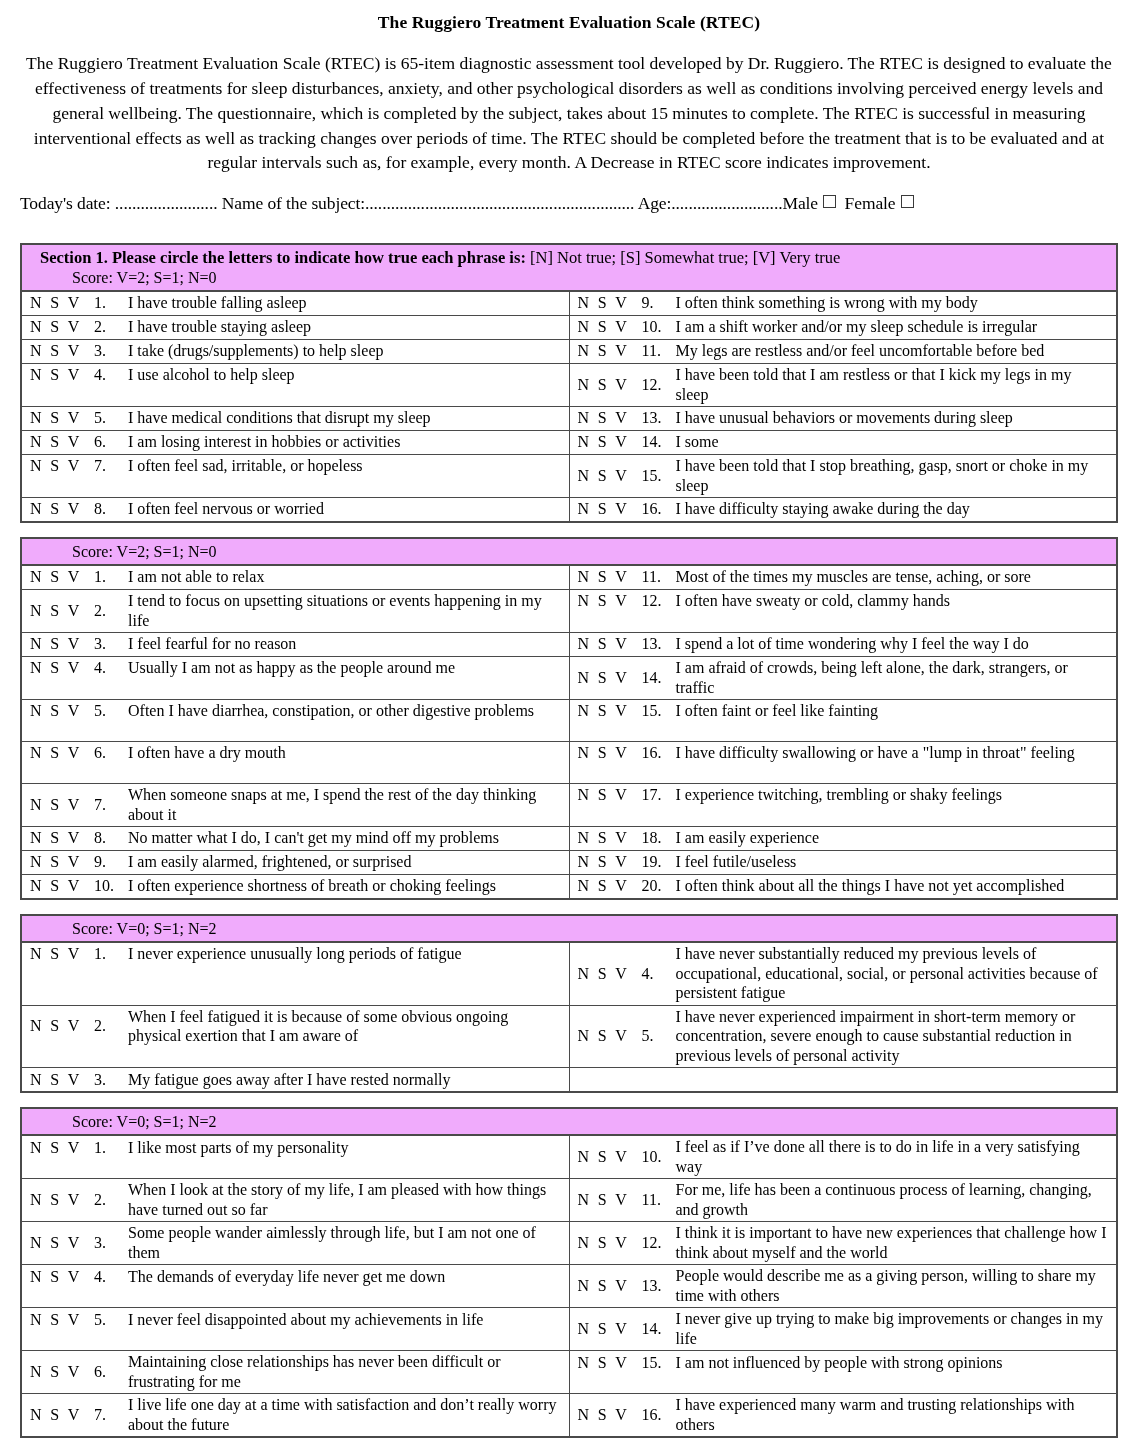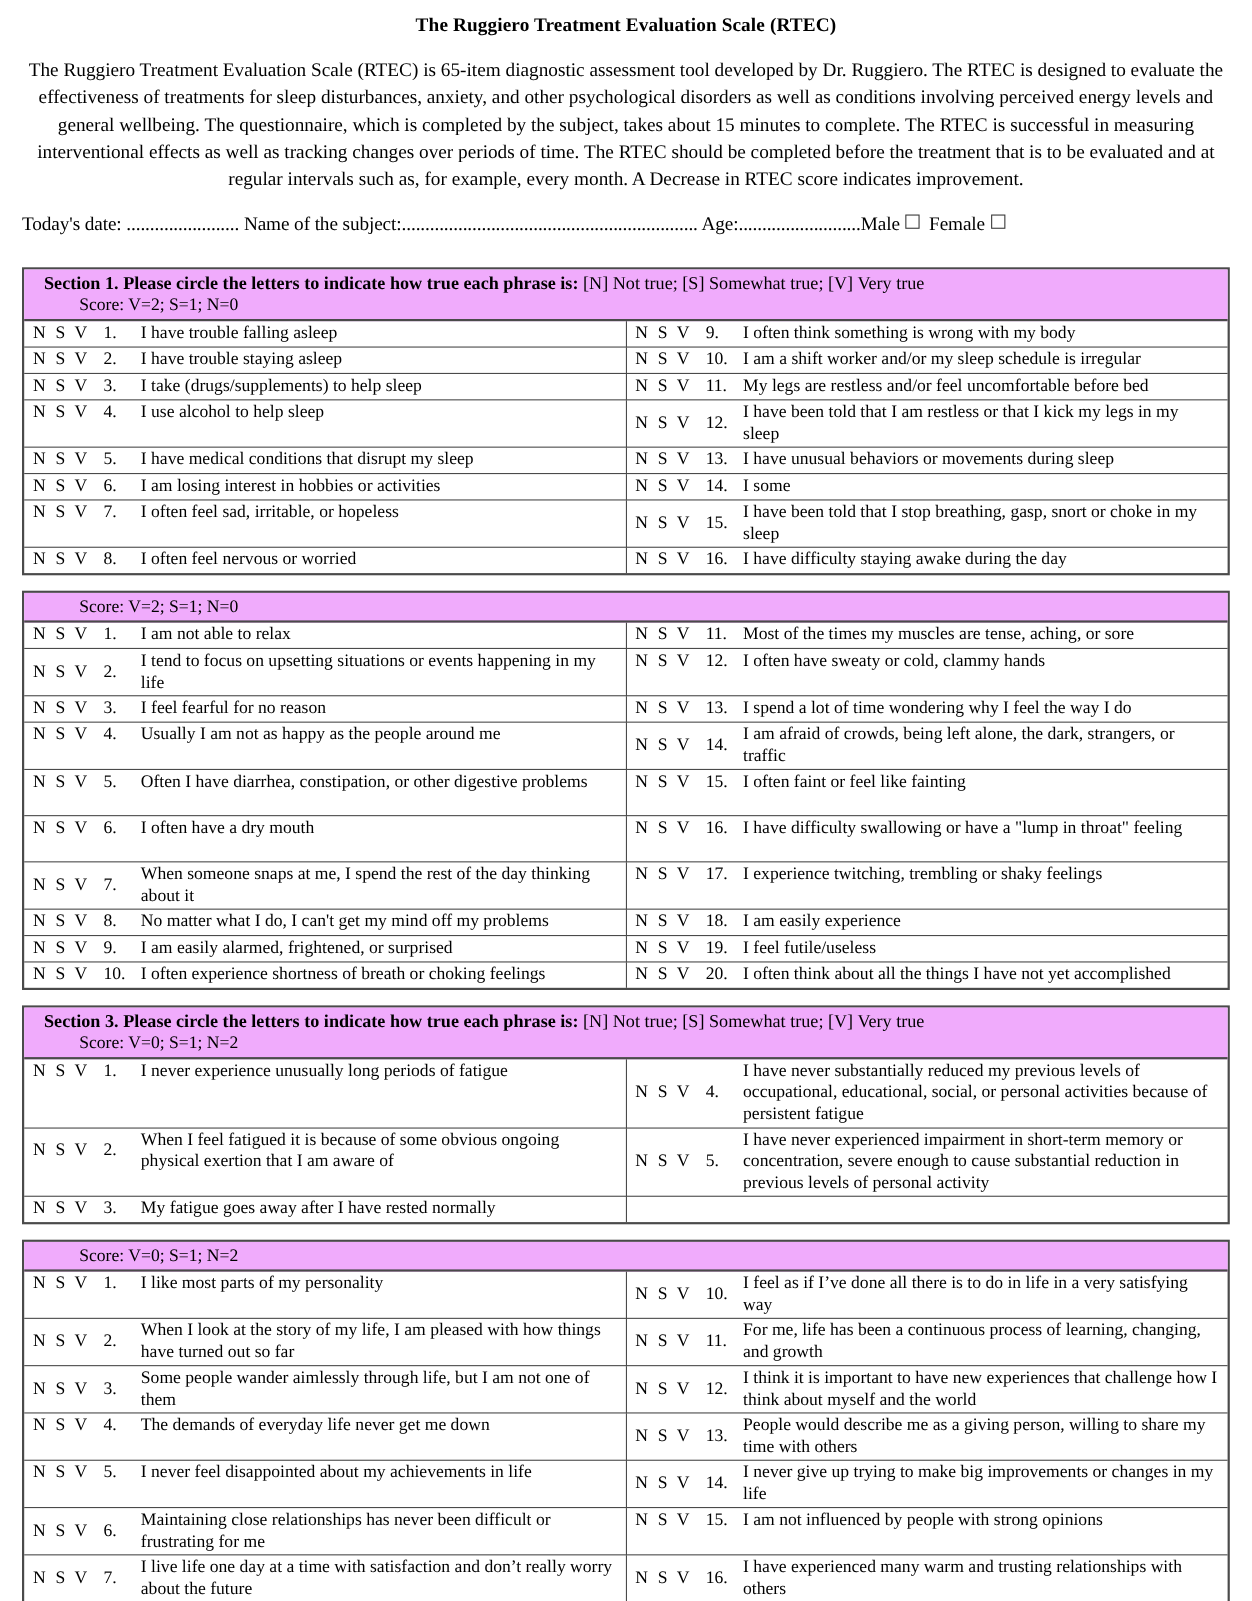--- a/index.html
+++ b/index.html
@@ -443,21 +443,20 @@
                   <span class="num">20.</span>
                   <span class="txt">I often think about all the things I have not yet accomplished</span>
                 </div>
               </td>
             </tr>
           </tbody>
         </table>
       </div>
       <div class="section">
         <div class="sec-head">
-          <div class="sec-head-line1"><span class="bold">Section 3. Please circle the letters to indicate how true each phrase is:</span><span> [N] Not true; [S] Somewhat true; [V] Very true</span></div>
           <div class="sec-head-line2">Score: V=0; S=1; N=2</div>
         </div>
         <table class="items">
           <tbody>
             <tr>
               <td class="colL">
                 <div class="cell pad2">
                   <span class="nsv">N  S  V</span>
                   <span class="num">1.</span>
                   <span class="txt">I never experience unusually long periods of fatigue</span>

